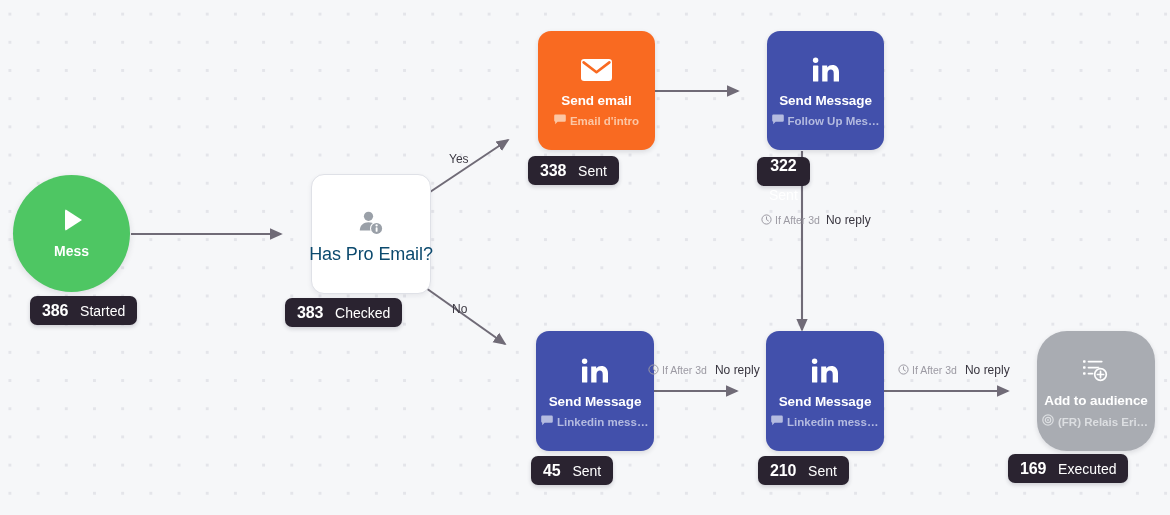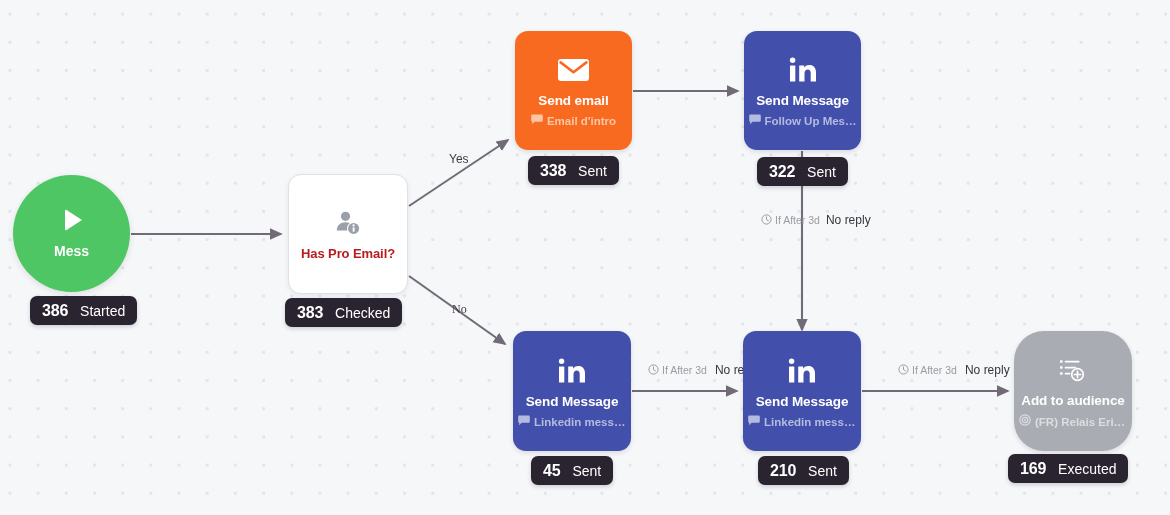--- a/index.html
+++ b/index.html
@@ -30,20 +30,21 @@
   
   .node {
     position: absolute;
     border-radius: 13px;
     box-sizing: border-box;
     display: flex;
     flex-direction: column;
     align-items: center;
     justify-content: center;
     box-shadow: 0 2px 5px rgba(30,30,50,0.13);
+    margin-left: 23px;
   }
   .node .nicon {
     display: flex;
     align-items: center;
     justify-content: center;
     height: 34px;
     margin-bottom: 6px;
   }
   .node .ntitle {
     font-size: 13.5px;
@@ -83,23 +84,23 @@
   .node.audience { background: #a9acb2; border-radius: 30px; }
   .node.audience .nsub { color: #dcdee1; }
 
   
   .node.decision {
     background: #ffffff;
     border: 1.6px solid #dfe1e7;
     box-shadow: 0 2px 5px rgba(30,30,50,0.07);
   }
   .node.decision .ntitle {
-    color: #b91c1c;
-    font-size: 13px;
-    font-weight: bold;
+    color: #0c4a6e;
+    font-size: 18px;
+    font-weight: normal;
   }
 
   
   .startnode {
     position: absolute;
     border-radius: 50%;
     background: #4ec663;
     display: flex;
     flex-direction: column;
     align-items: center;
@@ -227,21 +228,21 @@
       </svg>
     </div>
     <div class="ntitle">Has Pro Email?</div>
   </div>
   <div class="badge" style="left:285px; top:298px;">
     <span class="bnum">383</span>
     <span class="blabel">Checked</span>
   </div>
 
   <div class="edgelabel branch" style="left:449px; top:152px;">Yes</div>
-  <div class="edgelabel branch" style="left:452px; top:302px;font-family:Liberation Serif, serif;">No</div>
+  <div class="edgelabel branch" style="left:452px; top:302px;">No</div>
 
   <div class="node email" style="left:515px; top:31px; width:117px; height:119px;">
     <div class="nicon">
       <svg width="33" height="24" viewBox="0 0 33 24">
         <rect x="1" y="1" width="31" height="22" rx="3.2" fill="#ffffff"></rect>
         <path d="M3.6 4.4 L16.5 14.2 L29.4 4.4" fill="none" stroke="#f96a21" stroke-width="2.6" stroke-linecap="round" stroke-linejoin="round"></path>
       </svg>
     </div>
     <div class="ntitle">Send email</div>
     <div class="nsub">
@@ -269,21 +270,21 @@
     <div class="ntitle">Send Message</div>
     <div class="nsub">
       <span>
         <svg width="12" height="11" viewBox="0 0 12 11">
           <path d="M1.4 0.6 H10.6 A1.2 1.2 0 0 1 11.8 1.8 V6.6 A1.2 1.2 0 0 1 10.6 7.8 H3.6 L1.2 10.3 V7.8 A1.2 1.2 0 0 1 0.2 6.6 V1.8 A1.2 1.2 0 0 1 1.4 0.6 Z" fill="#b4bbe0"></path>
         </svg>
       </span>
       <span class="subtext">Follow Up Mess...</span>
     </div>
   </div>
-  <div class="badge" style="left:757px; top:157px;">
+  <div class="badge" style="left:757px; top:157px;flex-direction:column;">
     <span class="bnum">322</span>
     <span class="blabel">Sent</span>
   </div>
 
   <div class="condlabel" style="left:761px; top:213px; width:82px;">
     <div class="cond-top">
       <span>
         <svg width="11" height="11" viewBox="0 0 11 11">
           <circle cx="5.5" cy="5.5" r="4.6" fill="none" stroke="#9c9aa3" stroke-width="1"></circle>
           <path d="M5.5 2.9 V5.6 L7.4 6.9" fill="none" stroke="#9c9aa3" stroke-width="1" stroke-linecap="round"></path>

